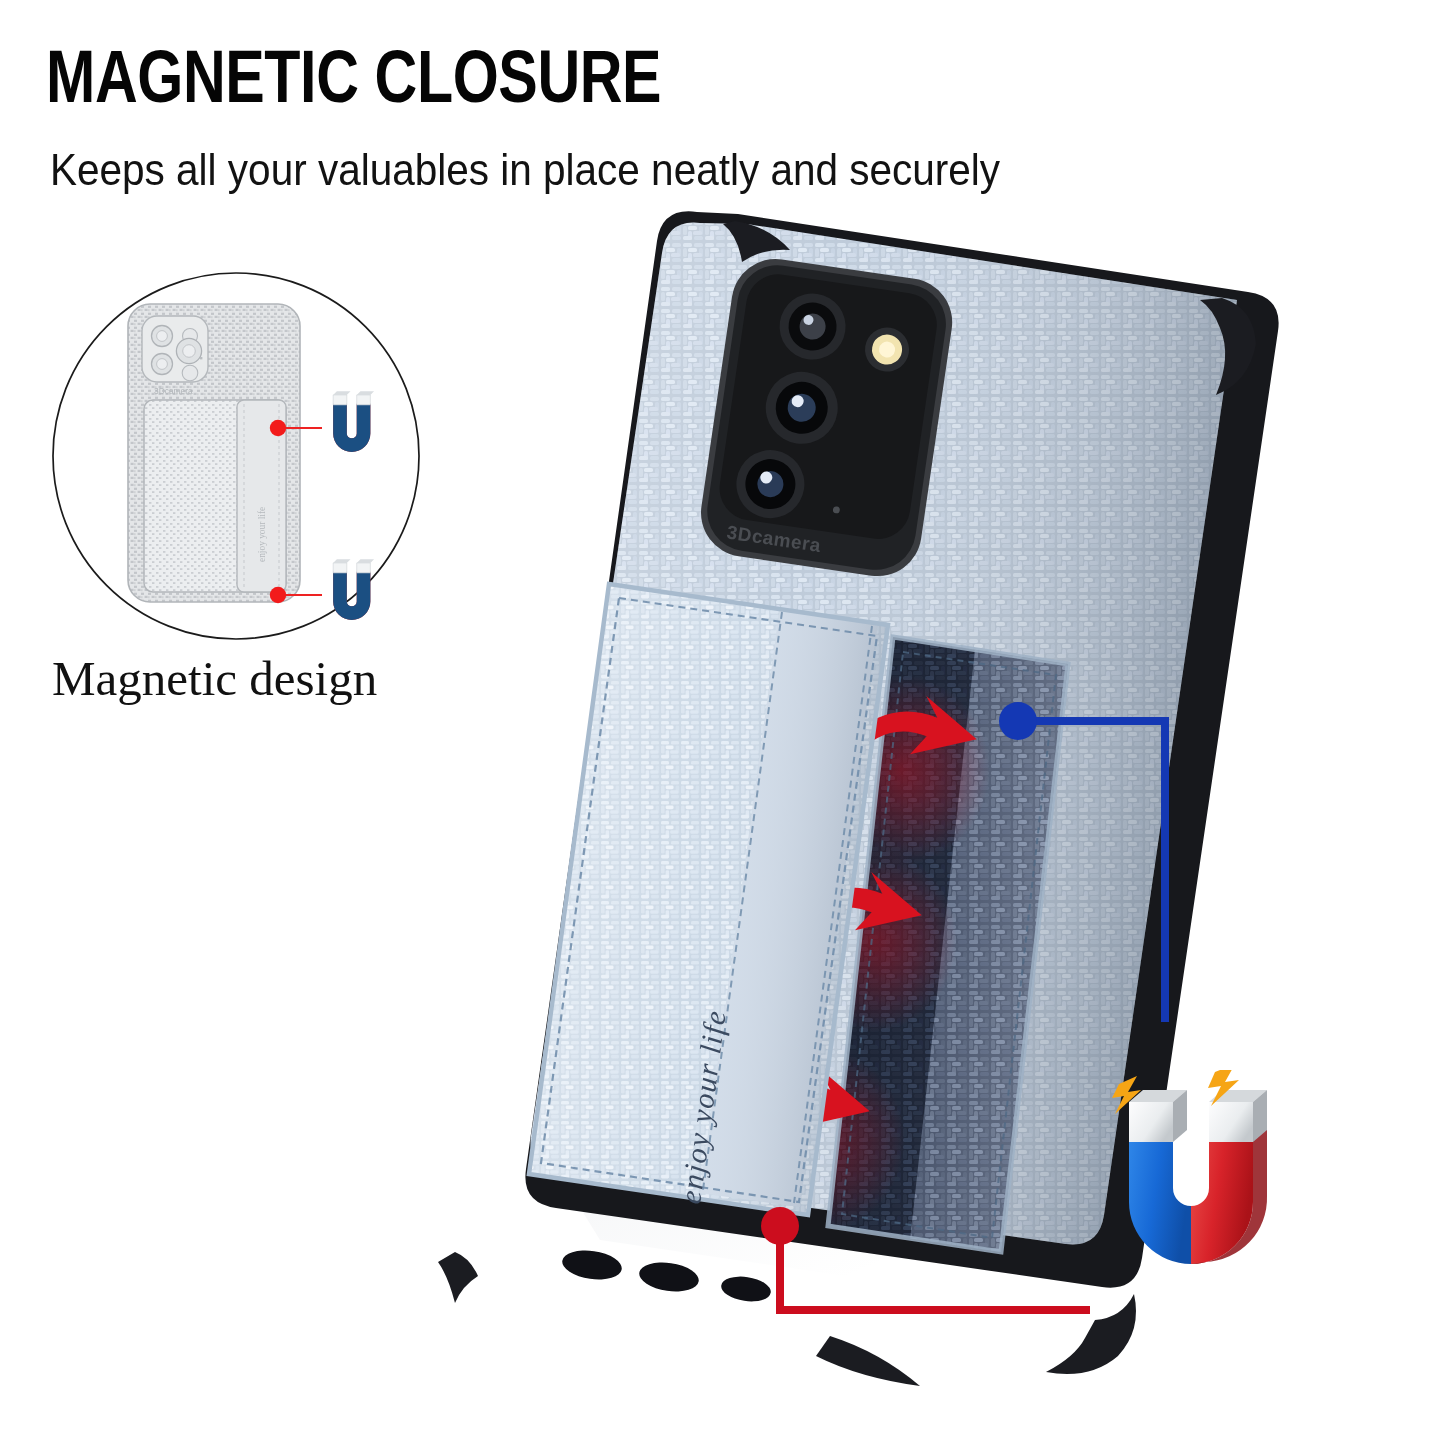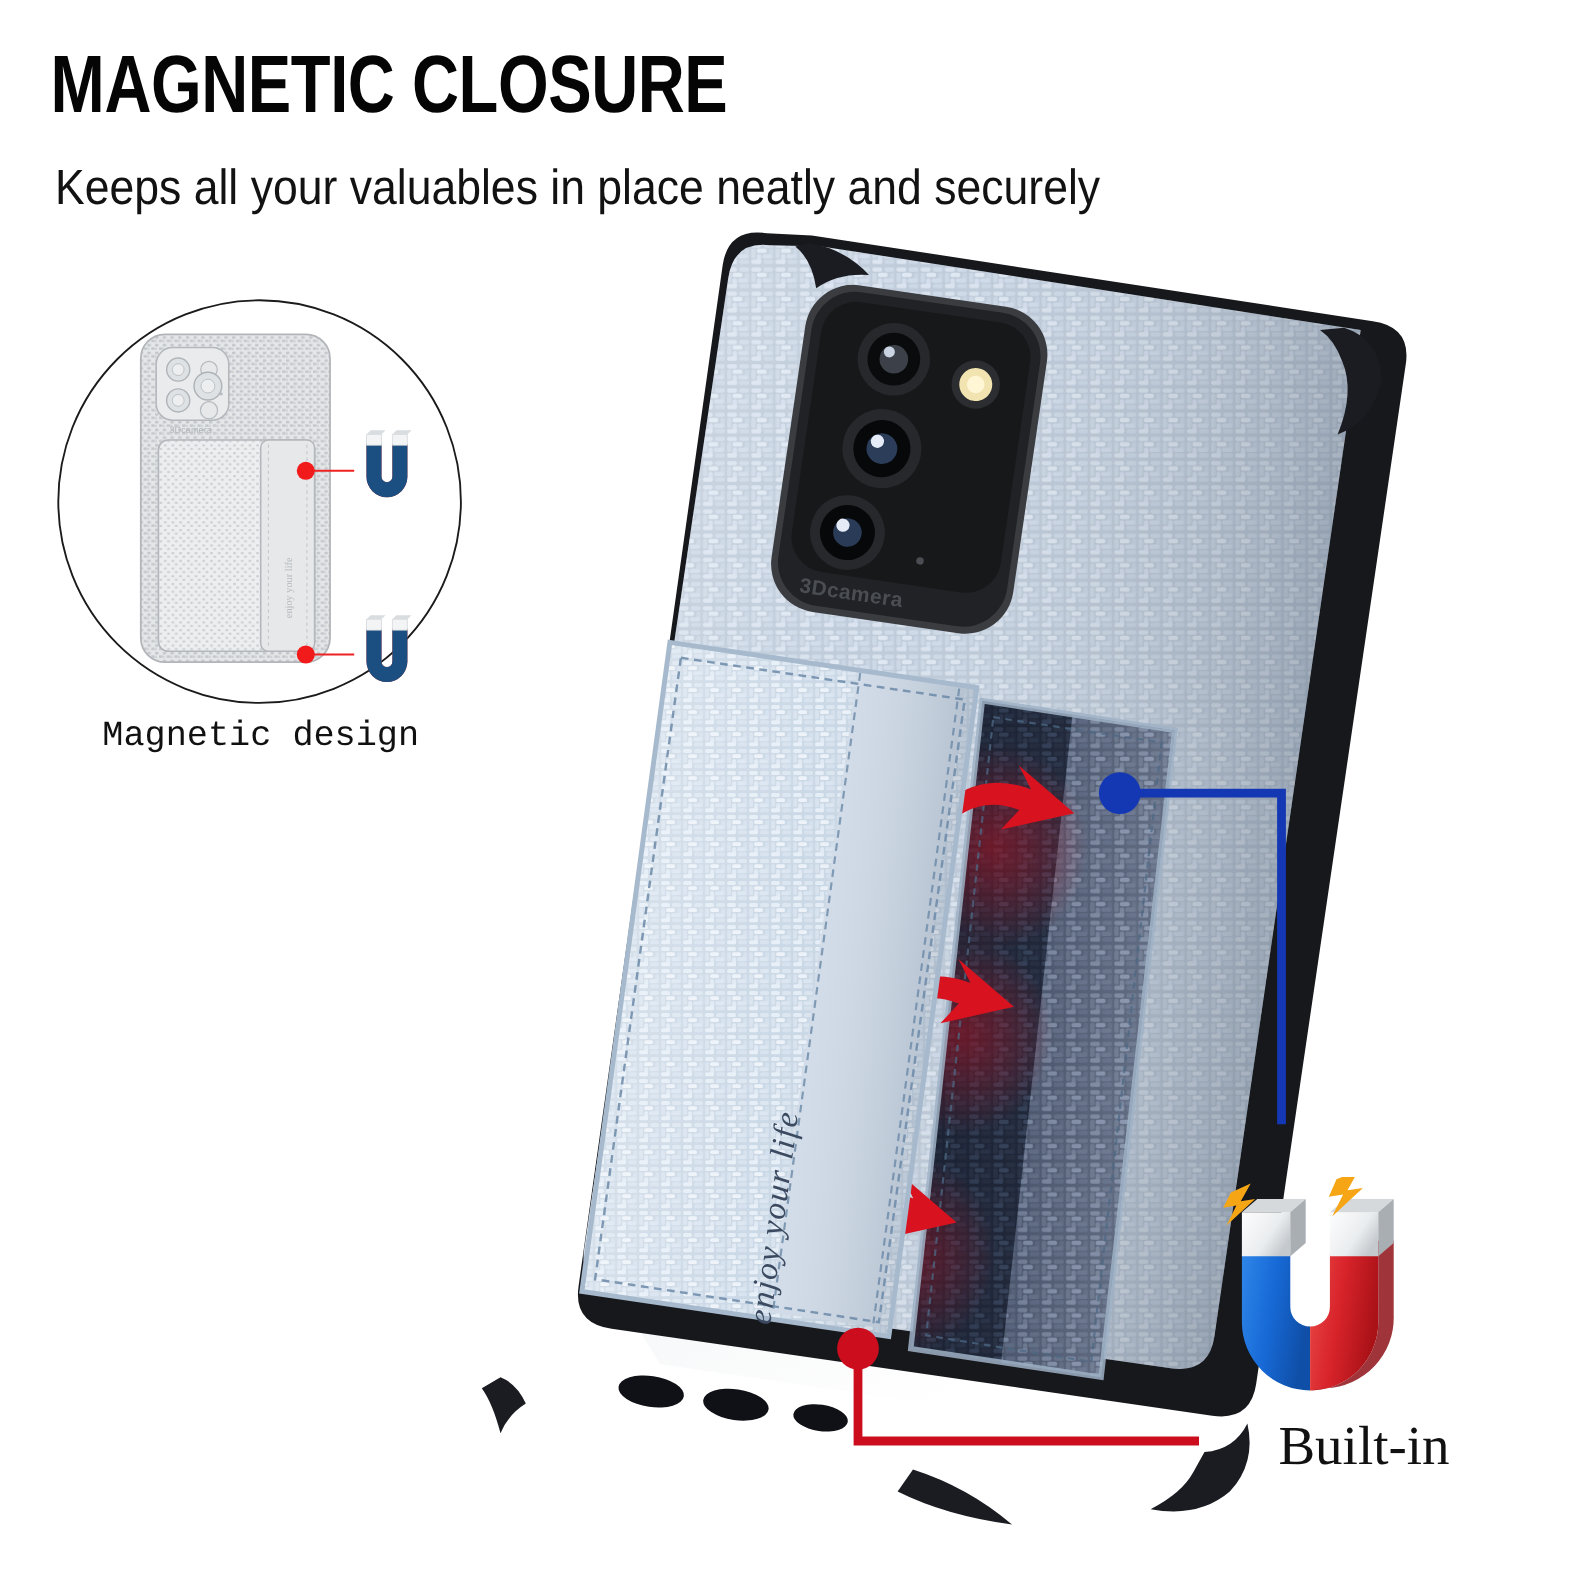--- a/index.html
+++ b/index.html
@@ -20,22 +20,22 @@
     position:absolute;left:50px;top:143px;
     font-family:"Liberation Sans",sans-serif;
     font-weight:400;font-size:45px;line-height:54px;color:#121212;
     transform:scaleX(.90);transform-origin:left top;white-space:nowrap;
   }
 
   
   .inset{position:absolute;left:50px;top:270px;width:372px;height:372px;}
   .inset svg{display:block;}
   .inset-label{
-    position:absolute;left:52px;top:650px;width:370px;text-align:center;
-    font-family:Liberation Mono, monospace;font-size:32px;color:#111;white-space:nowrap;
+    position:absolute;left:52px;top:650px;width:370px;
+    font-family:Liberation Serif, serif;font-size:49px;color:#111;white-space:nowrap;
   }
 
   
   .phone-wrap{position:absolute;left:0;top:0;width:1445px;height:1445px;}
   .phone-wrap svg{display:block;}
 
   
   .magnet-big{position:absolute;left:1085px;top:1070px;width:260px;height:230px;}
   .magnet-big svg{display:block;}
   .magnet-label{
@@ -393,16 +393,15 @@
       <g fill="#f6a515">
         <path d="M34 14 L52 6 L43 22 L56 20 L30 44 L39 26 L27 28 Z"></path>
       </g>
       <g fill="#f6a515">
         <path d="M130 -4 L150 -12 L140 6 L154 4 L126 30 L136 10 L123 12 Z" transform="translate(0,6)"></path>
       </g>
     </svg>
   </div>
 
   <div class="magnet-label">
-    <div>Built-in</div>
   </div>
 
 </div>
 
 </body></html>

